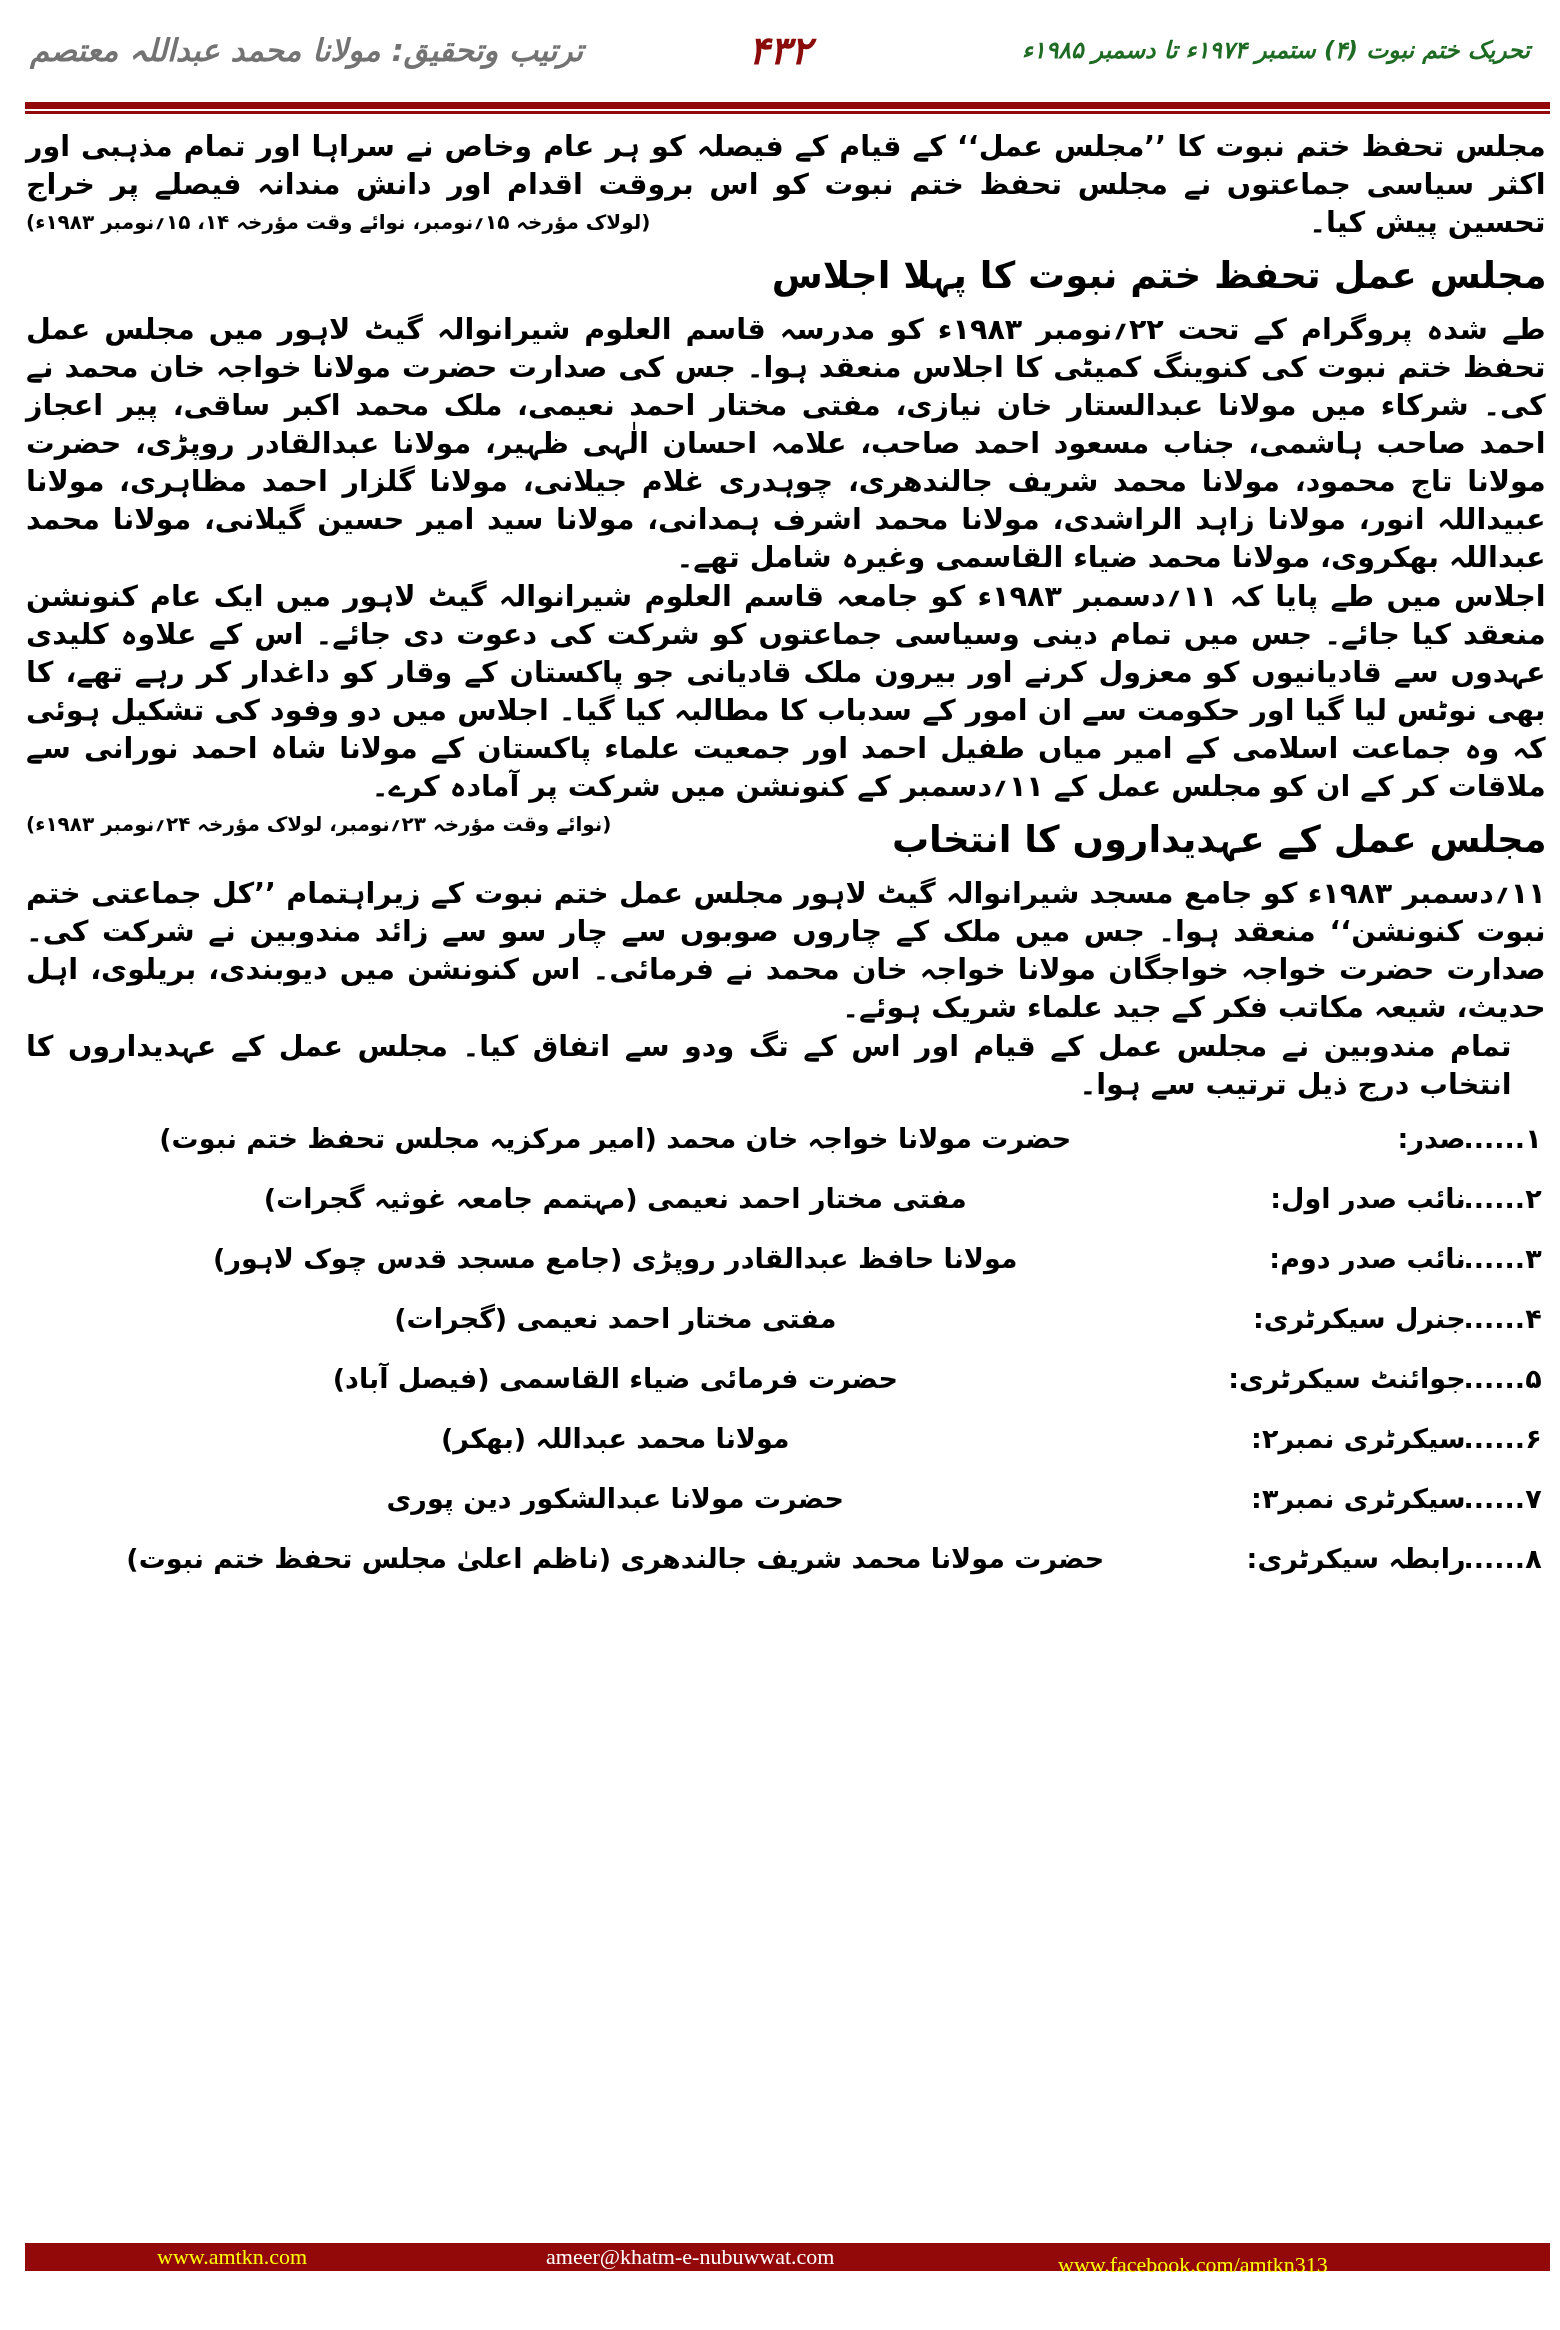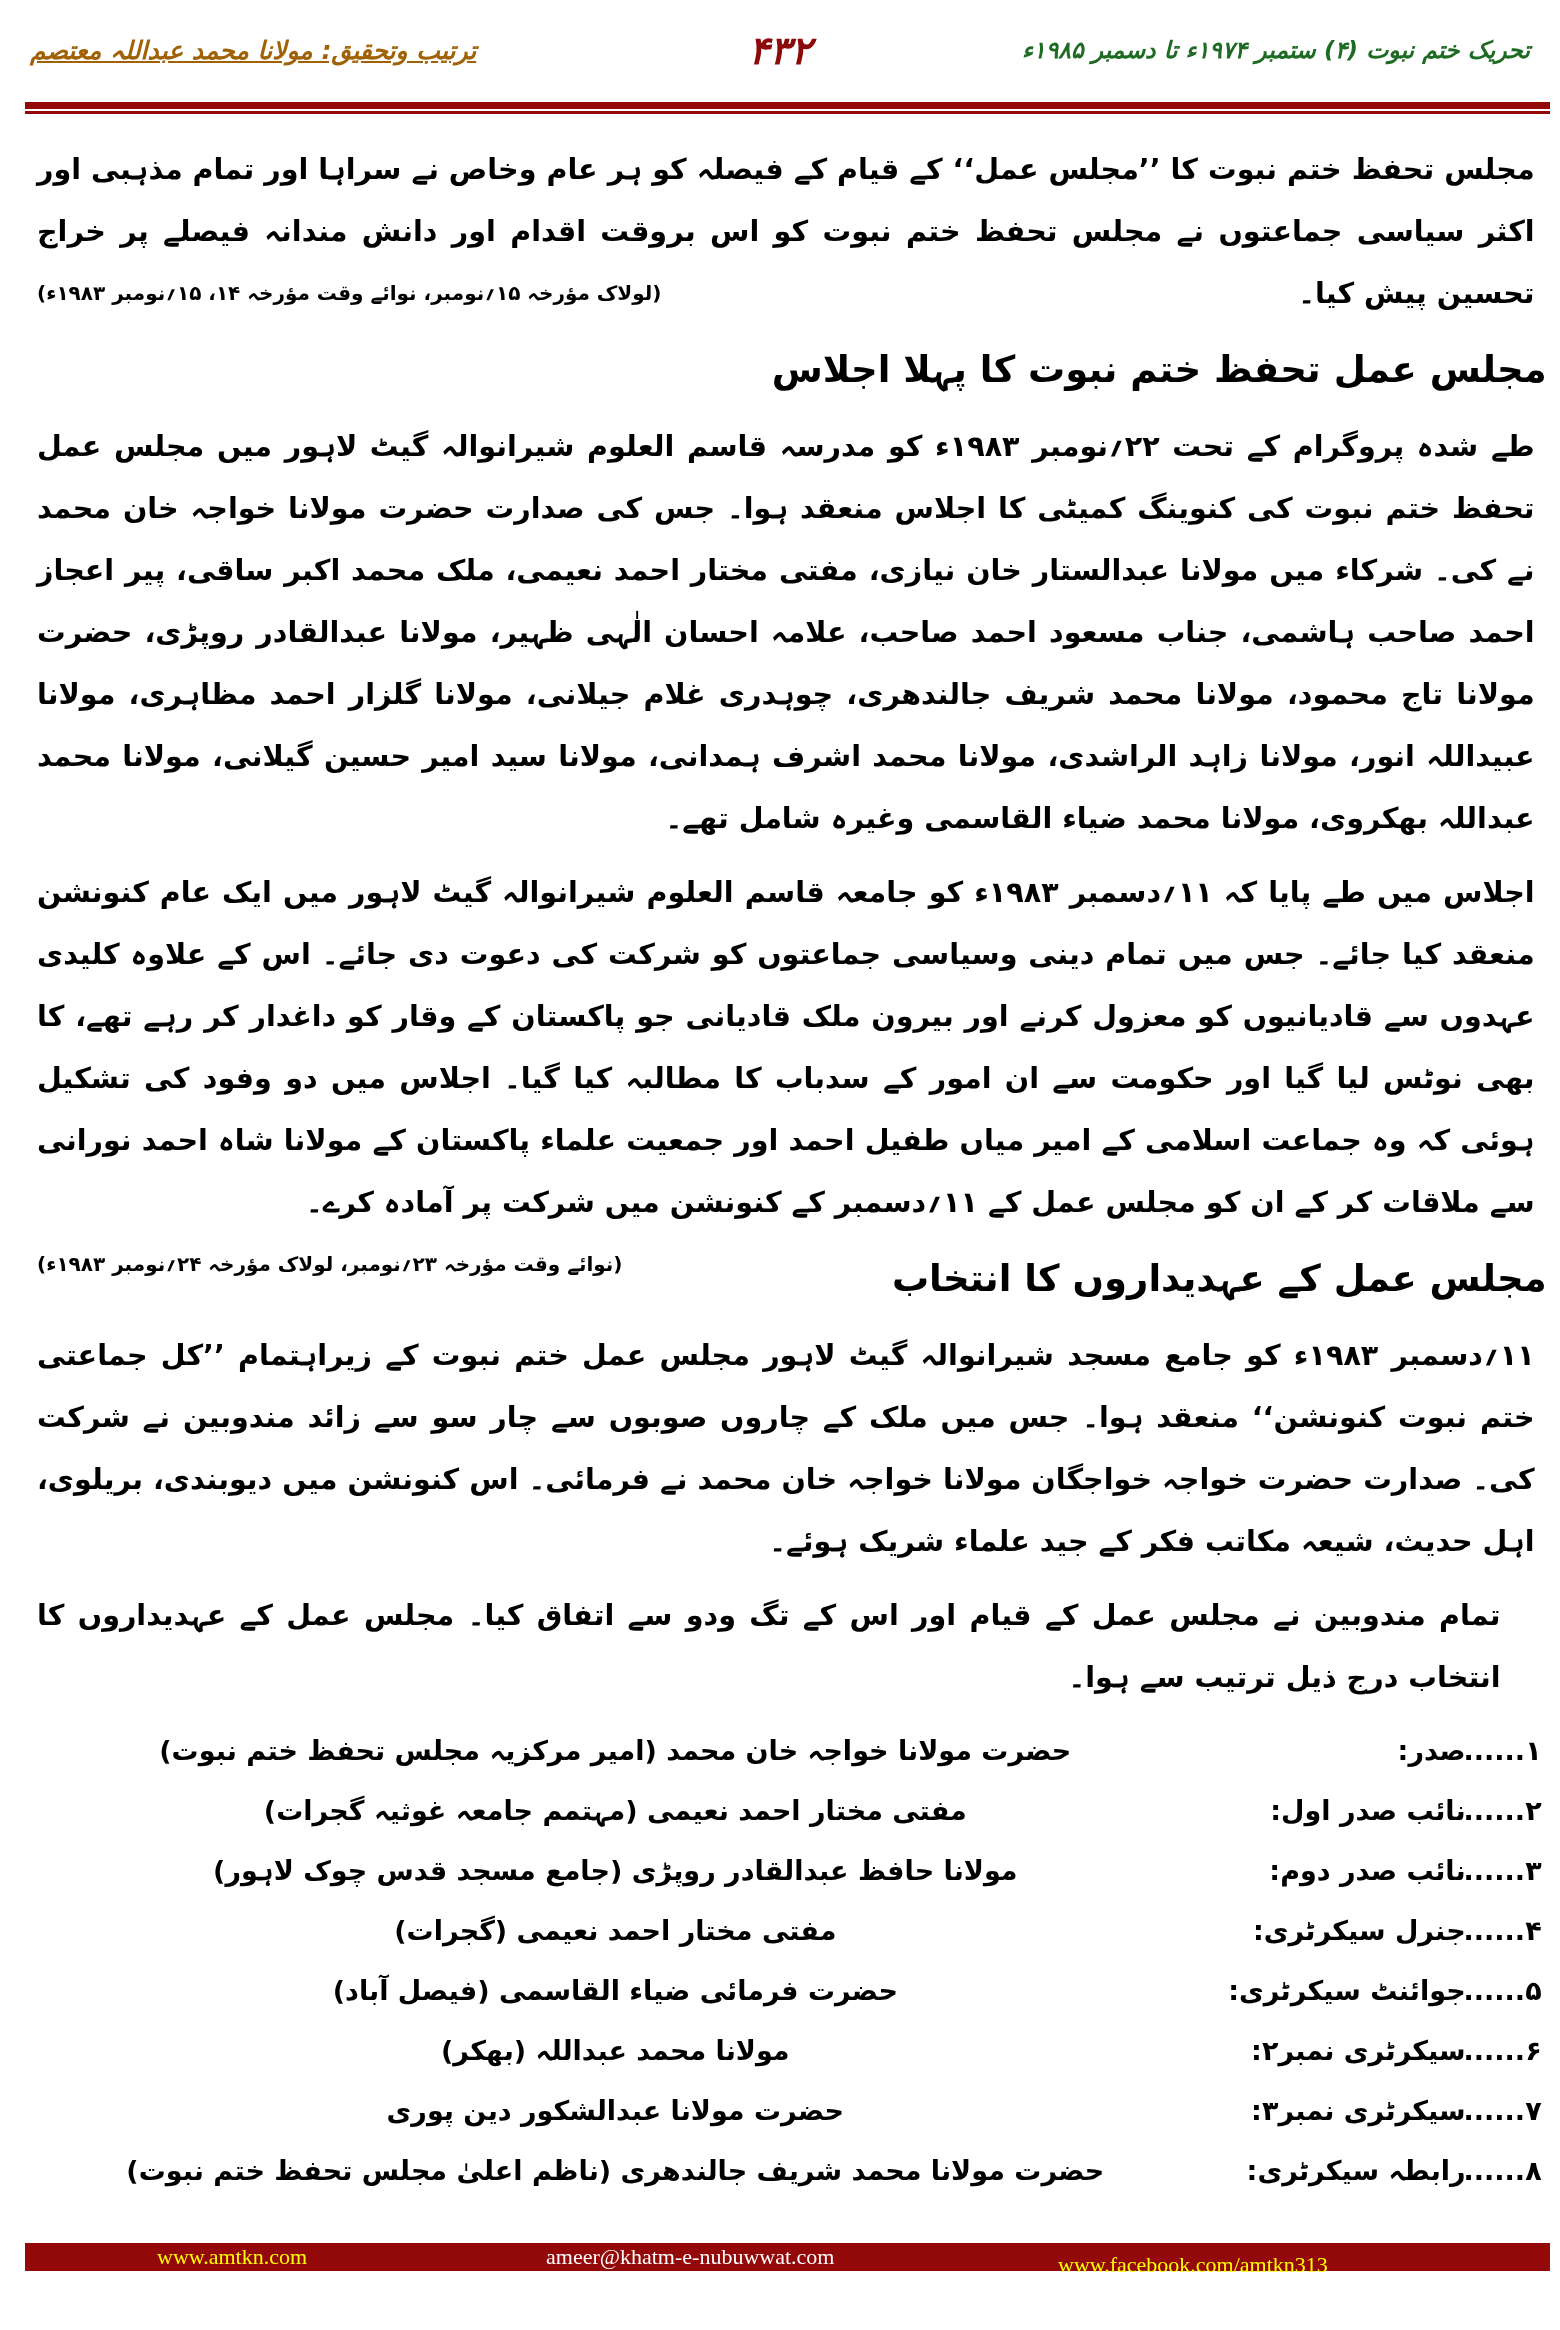--- a/index.html
+++ b/index.html
@@ -2,31 +2,31 @@
 <html style="font-size:13.4px"><head>
 <meta charset="utf-8">
 <style>
   html, body { margin: 0; padding: 0; background: #ffffff; }
   body { width: 1560px; height: 2330px; position: relative; overflow: hidden;
          font-family: "DejaVu Sans", sans-serif; }
   .page { position: absolute; left: 0; top: 0; width: 1560px; height: 2330px; }
 
   .hdr { position: absolute; top: 25px; height: 50px; display: flex; align-items: center;
          font-weight: bold; font-style: italic; }
-  .hdr-left { left: 30px; color: #a16207; font-size: 25px; direction: rtl; text-decoration: underline; }
+  .hdr-left { left: 30px; color: #737373; font-size: 31px; direction: rtl; }
   .hdr-center { left: 0; right: 0; justify-content: center; color: #8b0a0a; font-size: 39px; }
   .hdr-right { right: 30px; color: #1e6b24; font-size: 23.5px; direction: rtl; }
 
   .rule-thick { position: absolute; left: 25px; right: 10px; top: 102px; height: 6.7px; background: #930808; }
   .rule-thin  { position: absolute; left: 25px; right: 10px; top: 111px; height: 2.5px; background: #930808; }
 
   .content { position: absolute; left: 25px; right: 13.4px; top: 126px; direction: rtl;
              color: #000; font-weight: bold; }
-  .para { font-size: 28.6px; line-height: 62px; text-align: justify; text-align-last: right;
-          margin: 12px; }
+  .para { font-size: 28.6px; line-height: 38px; text-align: justify; text-align-last: right;
+          margin: 1px; }
   .para .ref { font-size: 20px; float: left; direction: rtl; }
   .heading { font-size: 37px; line-height: 67px; margin: 0; }
   .indent { padding-right: 34px; }
 
   .list { margin-top: 5px; }
   .list-row { display: flex; direction: rtl; height: 60px; align-items: center; font-size: 27px; }
   .list-num { width: 76px; text-align: right; padding-right: 5px; }
   .list-role { width: 260px; text-align: right; }
   .list-name { flex: 1; text-align: center; }
 

